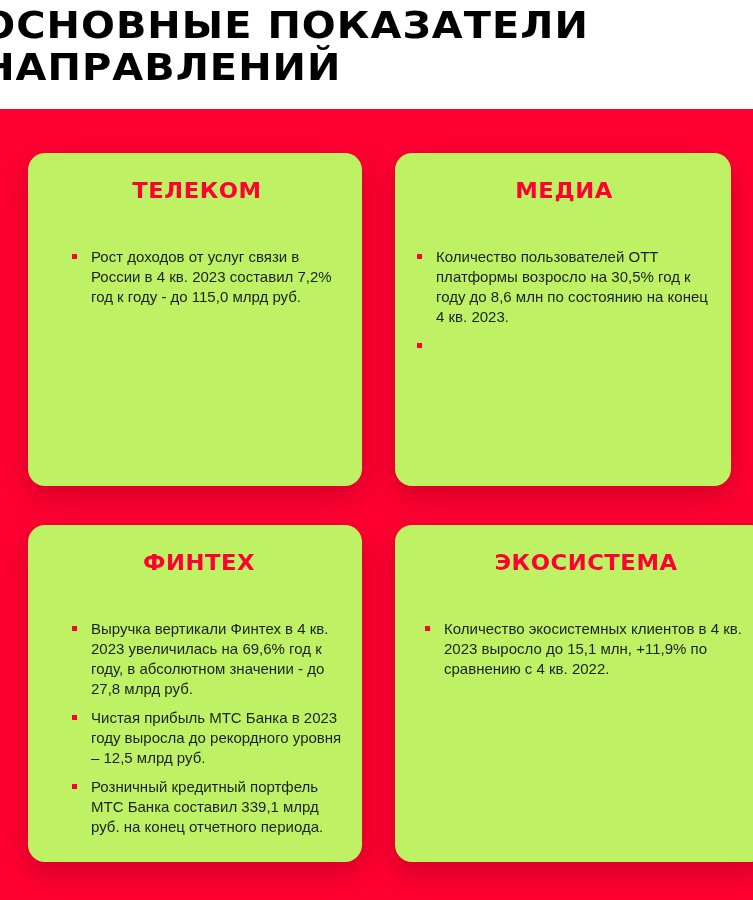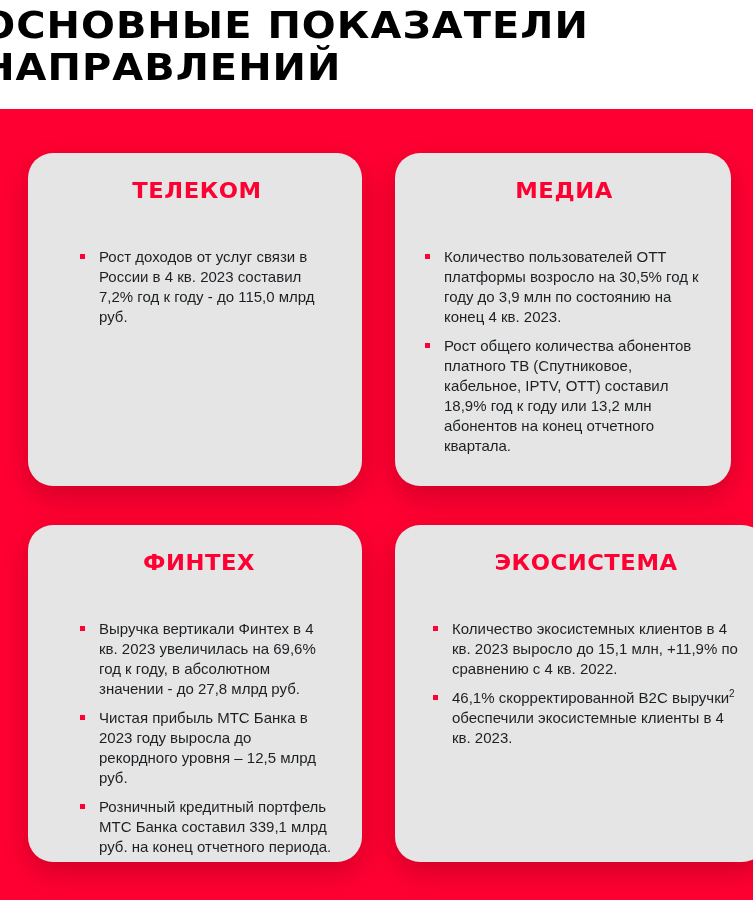--- a/index.html
+++ b/index.html
@@ -17,35 +17,35 @@
     font-family: "DejaVu Sans", sans-serif;
     font-weight: bold; font-size: 38px; line-height: 42px;
     letter-spacing: 1px; color: #000000; text-transform: uppercase;
     transform: scaleX(1.05);
   }
   .red-band {
     position: absolute; left: 0; top: 109px; width: 753px; height: 791px;
     background: #ff0032;
   }
   .card {
-    position: absolute; background: #e5e5e5; border-radius: 25px;
+    position: absolute; background: #bef264; border-radius: 17px;
     box-shadow: 0 10px 28px rgba(120, 0, 20, 0.35);
     box-sizing: border-box;
   }
   .card-tl { left: 28px; top: 153px; width: 334px; height: 333px; padding: 26px 24px 0 44px; }
   .card-tr { left: 395px; top: 153px; width: 336px; height: 333px; padding: 26px 20px 0 22px; }
   .card-bl { left: 28px; top: 525px; width: 334px; height: 337px; padding: 26px 20px 8px 44px; }
   .card-br { left: 395px; top: 525px; width: 372px; height: 337px; padding: 26px 20px 0 30px; }
   .card-title {
     text-align: center; color: #ff0032; font-family: "DejaVu Sans", sans-serif;
     font-weight: bold; font-size: 21px; letter-spacing: 0.5px; line-height: 24px;
     margin: 0 0 44px 0; text-transform: uppercase; transform: scaleX(1.08);
   }
   .card-tl .card-title, .card-bl .card-title { margin-left: -16px; }
-  .bullets { list-style: none; margin: 8px; padding: 0; }
+  .bullets { list-style: none; margin: 0; padding: 0; }
   .bullet {
     position: relative; padding-left: 19px; margin-bottom: 9px;
     font-size: 15px; line-height: 20px; color: #1d2023;
   }
   .bullet-marker {
     position: absolute; left: 0; top: 7px; width: 5px; height: 5px;
     background: #ff0032;
   }
   sup.fn { font-size: 10px; line-height: 0; }
 </style>
@@ -69,25 +69,24 @@
       <span>Рост доходов от услуг связи в России в 4 кв. 2023 составил 7,2% год к году - до 115,0 млрд руб.</span>
     </li>
   </ul>
 </div>
 
 <div class="card card-tr">
   <h2 class="card-title">МЕДИА</h2>
   <ul class="bullets">
     <li class="bullet">
       <span class="bullet-marker"></span>
-      <span>Количество пользователей ОТТ платформы возросло на 30,5% год к году до 3,9 млн по состоянию на конец 4 кв. 2023.</span>
+      <span>Количество пользователей ОТТ платформы возросло на 30,5% год к году до 8,6 млн по состоянию на конец 4 кв. 2023.</span>
     </li>
     <li class="bullet">
       <span class="bullet-marker"></span>
-      <span>Рост общего количества абонентов платного ТВ (Спутниковое, кабельное, IPTV, ОТТ) составил 18,9% год к году или 13,2 млн абонентов на конец отчетного квартала.</span>
     </li>
   </ul>
 </div>
 
 <div class="card card-bl">
   <h2 class="card-title">ФИНТЕХ</h2>
   <ul class="bullets">
     <li class="bullet">
       <span class="bullet-marker"></span>
       <span>Выручка вертикали Финтех в 4 кв. 2023 увеличилась на 69,6% год к году, в абсолютном значении - до 27,8 млрд руб.</span>
@@ -103,18 +102,14 @@
   </ul>
 </div>
 
 <div class="card card-br">
   <h2 class="card-title">ЭКОСИСТЕМА</h2>
   <ul class="bullets">
     <li class="bullet">
       <span class="bullet-marker"></span>
       <span>Количество экосистемных клиентов в 4 кв. 2023 выросло до 15,1 млн, +11,9% по сравнению с 4 кв. 2022.</span>
     </li>
-    <li class="bullet">
-      <span class="bullet-marker"></span>
-      <span><span>46,1% скорректированной B2C выручки</span><sup class="fn">2</sup><span> обеспечили экосистемные клиенты в 4 кв. 2023.</span></span>
-    </li>
   </ul>
 </div>
 
 </body></html>

